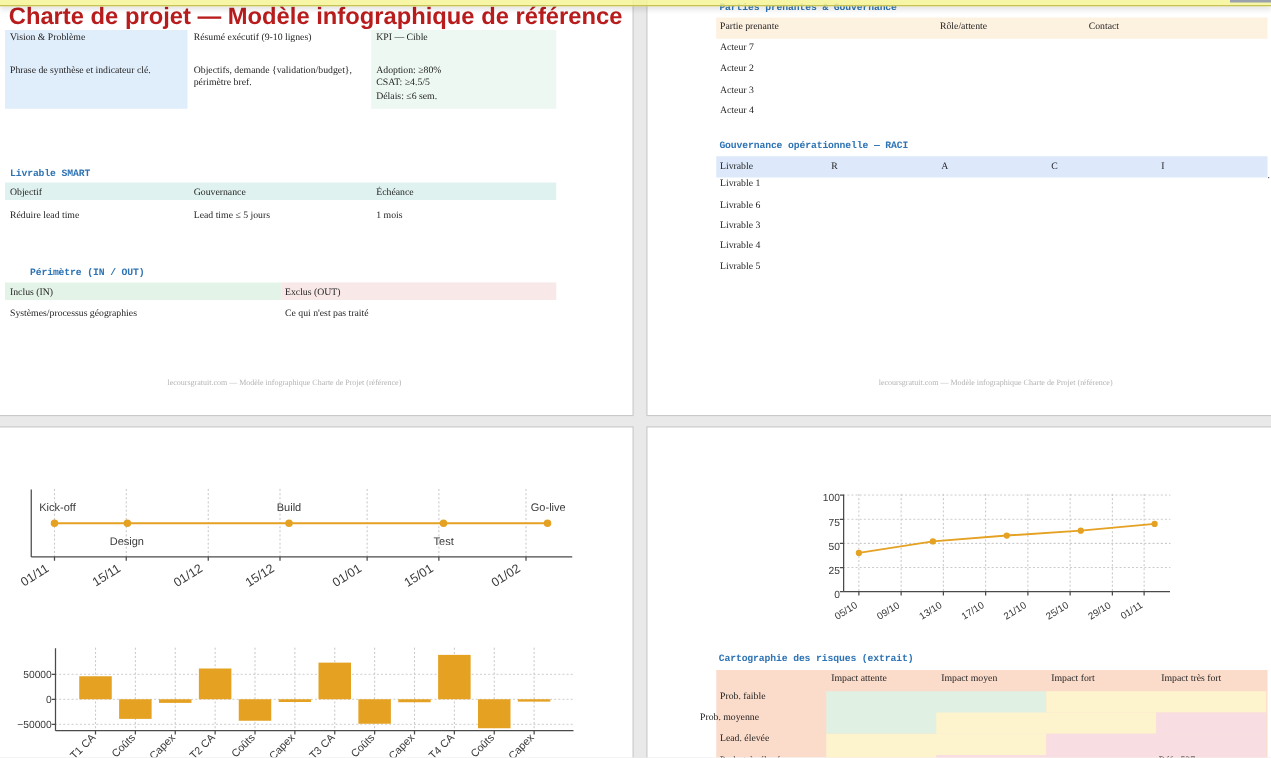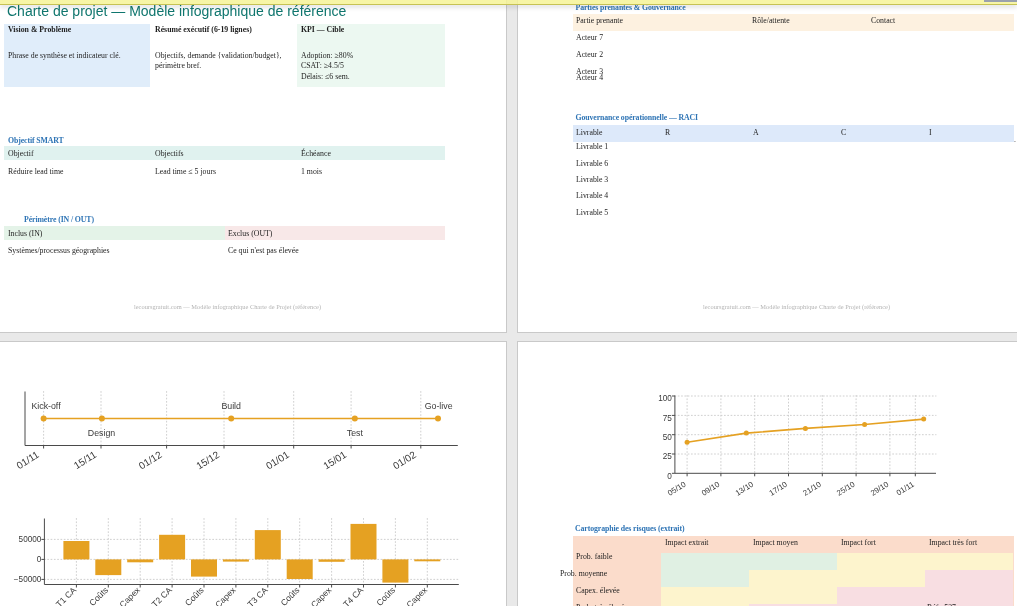--- a/index.html
+++ b/index.html
@@ -1,74 +1,74 @@
 <!DOCTYPE html>
 <html><head><meta charset="utf-8"><style>
 html,body{margin:0;padding:0}
 body{width:1017px;height:606px;position:relative;background:#e9e9e9;overflow:hidden;
      font-family:"Liberation Serif",serif;color:#1d1d1d}
 .page{position:absolute;background:#fff;border:1px solid #c9c9c9;box-sizing:border-box}
 .t{position:absolute;white-space:nowrap;line-height:1.18}
-.hs{position:absolute;white-space:nowrap;font-family:Liberation Serif, serif;
+.hs{position:absolute;white-space:nowrap;font-family:Liberation Mono, monospace;
     font-weight:bold;color:#2e74b5;font-size:7.8px;letter-spacing:-0.1px}
 .cell{position:absolute}
 .ser{font-size:7.8px;line-height:10.4px}
-.bold{font-weight:bold}
+.bold{font-weight:normal}
 .foot{position:absolute;white-space:nowrap;font-size:6.4px;color:#b4b4b4}
 svg{position:absolute}
 </style></head>
 <body>
 
 <div class="page" style="left:-60px;top:-20px;width:567px;height:353px"></div>
 <div class="page" style="left:517px;top:-20px;width:570px;height:353px"></div>
 <div class="page" style="left:-60px;top:341px;width:567px;height:400px"></div>
 <div class="page" style="left:517px;top:341px;width:570px;height:400px"></div>
 
-<div class="t" style="left:7px;top:2.5px;font-family:'Liberation Sans',sans-serif;font-weight:normal;font-size:14px;color:#0f766e">Charte de projet — Modèle infographique de référence</div>
+<div class="t" style="left:7px;top:2.5px;font-family:'Liberation Sans',sans-serif;font-weight:bold;font-size:19px;color:#b91c1c">Charte de projet — Modèle infographique de référence</div>
 
 <div class="cell" style="left:4px;top:24px;width:146px;height:63px;background:#e0edfa"></div>
 <div class="cell" style="left:297px;top:24px;width:148px;height:63px;background:#ecf8f1"></div>
 
 <div class="t ser bold" style="left:8px;top:25px">Vision &amp; Problème</div>
 <div class="t ser" style="left:8px;top:51px">Phrase de synthèse et indicateur clé.</div>
 
-<div class="t ser bold" style="left:155px;top:25px">Résumé exécutif (6-19 lignes)</div>
+<div class="t ser bold" style="left:155px;top:25px">Résumé exécutif (9-10 lignes)</div>
 <div class="t ser" style="left:155px;top:51px">Objectifs, demande {validation/budget},<br>périmètre bref.</div>
 
 <div class="t ser bold" style="left:301px;top:25px">KPI — Cible</div>
 <div class="t ser" style="left:301px;top:51px">Adoption: ≥80%<br>CSAT: ≥4.5/5<br>Délais: ≤6 sem.</div>
 
-<div class="hs" style="left:8px;top:136px">Objectif SMART</div>
+<div class="hs" style="left:8px;top:136px">Livrable SMART</div>
 <div class="cell" style="left:4px;top:146px;width:441px;height:14px;background:#e0f2ef"></div>
 <div class="t ser" style="left:8px;top:149px">Objectif</div>
-<div class="t ser" style="left:155px;top:149px">Objectifs</div>
+<div class="t ser" style="left:155px;top:149px">Gouvernance</div>
 <div class="t ser" style="left:301px;top:149px">Échéance</div>
 <div class="t ser" style="left:8px;top:167px">Réduire lead time</div>
 <div class="t ser" style="left:155px;top:167px">Lead time ≤ 5 jours</div>
 <div class="t ser" style="left:301px;top:167px">1 mois</div>
 
 <div class="hs" style="left:24px;top:215px">Périmètre (IN / OUT)</div>
 <div class="cell" style="left:4px;top:226px;width:221px;height:14px;background:#e4f3e8"></div>
 <div class="cell" style="left:225px;top:226px;width:220px;height:14px;background:#f8e8e8"></div>
 <div class="t ser" style="left:8px;top:229px">Inclus (IN)</div>
 <div class="t ser" style="left:228px;top:229px">Exclus (OUT)</div>
 <div class="t ser" style="left:8px;top:246px">Systèmes/processus géographies</div>
-<div class="t ser" style="left:228px;top:246px">Ce qui n'est pas élevée</div>
+<div class="t ser" style="left:228px;top:246px">Ce qui n'est pas traité</div>
 
 <div class="foot" style="left:134px;top:303px">lecoursgratuit.com — Modèle infographique Charte de Projet (référence)</div>
 
 <div class="hs" style="left:575.5px;top:2.5px">Parties prenantes &amp; Gouvernance</div>
 <div class="cell" style="left:573px;top:14px;width:441px;height:16.5px;background:#fdf1e0"></div>
 <div class="t ser" style="left:576px;top:15.5px">Partie prenante</div>
 <div class="t ser" style="left:752px;top:15.5px">Rôle/attente</div>
 <div class="t ser" style="left:871px;top:15.5px">Contact</div>
 <div class="t ser" style="left:576px;top:33px">Acteur 7</div>
 <div class="t ser" style="left:576px;top:50px">Acteur 2</div>
 <div class="t ser" style="left:576px;top:67px">Acteur 3</div>
-<div class="t ser" style="left:576px;top:73px">Acteur 4</div>
+<div class="t ser" style="left:576px;top:83px">Acteur 4</div>
 
 <div class="hs" style="left:575.5px;top:113px">Gouvernance opérationnelle — RACI</div>
 <div class="cell" style="left:573px;top:125px;width:441px;height:16.5px;background:#dde9fa"></div>
 <div class="t ser" style="left:576px;top:128px">Livrable</div>
 <div class="t ser" style="left:665px;top:128px">R</div>
 <div class="t ser" style="left:753px;top:128px">A</div>
 <div class="t ser" style="left:841px;top:128px">C</div>
 <div class="t ser" style="left:929px;top:128px">I</div>
 <div class="t ser" style="left:1014px;top:135px">.</div>
 <div class="t ser" style="left:576px;top:142px">Livrable 1</div>
@@ -268,24 +268,24 @@
 
 <div class="cell" style="left:573px;top:536px;width:441px;height:70px;background:#fbdccb"></div>
 <div class="cell" style="left:661px;top:552.5px;width:176px;height:34px;background:#e0f0e3"></div>
 <div class="cell" style="left:837px;top:552.5px;width:176px;height:17px;background:#fdf4cd"></div>
 <div class="cell" style="left:749px;top:569.5px;width:176px;height:17px;background:#fdf4cd"></div>
 <div class="cell" style="left:925px;top:569.5px;width:88px;height:17px;background:#f8dee2"></div>
 <div class="cell" style="left:661px;top:586.5px;width:176px;height:17px;background:#fdf4cd"></div>
 <div class="cell" style="left:837px;top:586.5px;width:176px;height:17px;background:#f8dee2"></div>
 <div class="cell" style="left:661px;top:603.5px;width:88px;height:3px;background:#fdf4cd"></div>
 <div class="cell" style="left:749px;top:603.5px;width:264px;height:3px;background:#f8dee2"></div>
-<div class="t ser" style="left:665px;top:538px">Impact extrait</div>
+<div class="t ser" style="left:665px;top:538px">Impact attente</div>
 <div class="t ser" style="left:753px;top:538px">Impact moyen</div>
 <div class="t ser" style="left:841px;top:538px">Impact fort</div>
 <div class="t ser" style="left:929px;top:538px">Impact très fort</div>
 <div class="t ser" style="left:576px;top:552px">Prob. faible</div>
 <div class="t ser" style="left:560px;top:569px">Prob. moyenne</div>
-<div class="t ser" style="left:576px;top:586px">Capex. élevée</div>
+<div class="t ser" style="left:576px;top:586px">Lead. élevée</div>
 <div class="t ser" style="left:576px;top:603.2px">Prob. très élevée</div>
 <div class="t ser" style="left:927px;top:603.2px">Réf : 527</div>
 
 <div style="position:absolute;left:0;top:0;width:1017px;height:4px;background:rgba(246,243,150,0.85);border-bottom:1px solid #c6c254;box-shadow:0 3px 4px rgba(0,0,0,0.10)"></div>
 <div style="position:absolute;left:984px;top:0;width:33px;height:2px;background:#9aa1ad"></div>
 
 </body></html>

